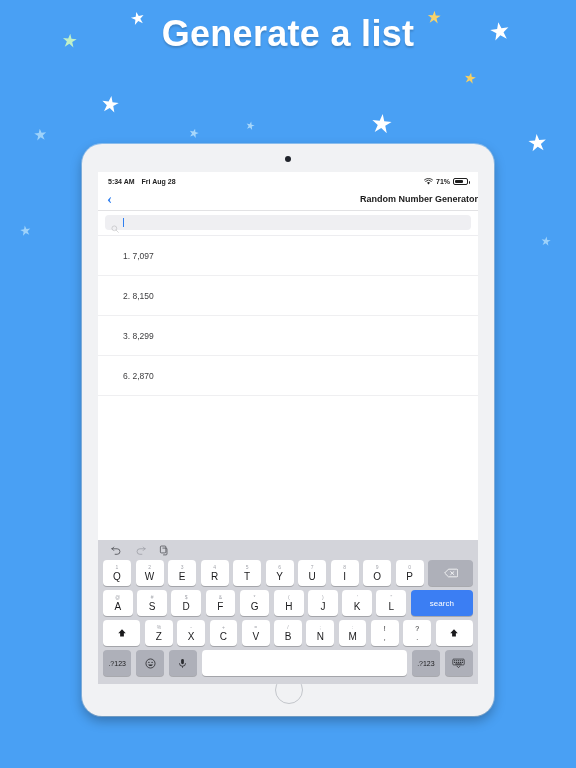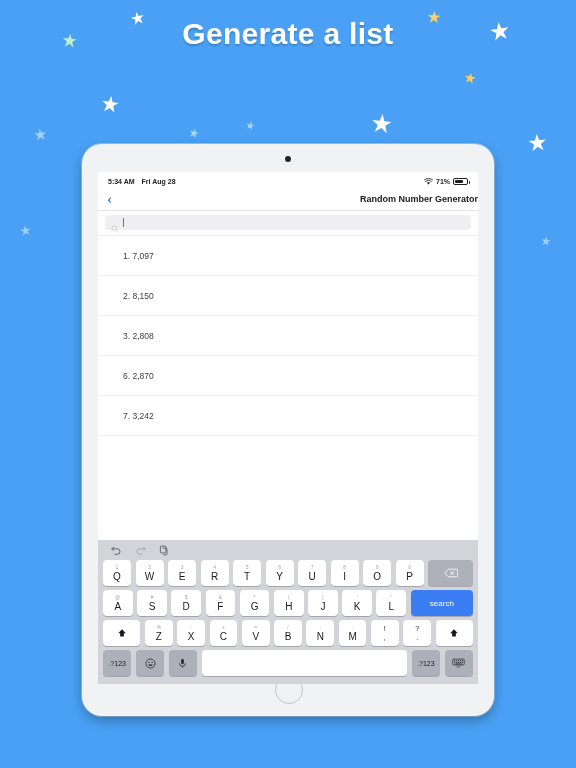--- a/index.html
+++ b/index.html
@@ -7,21 +7,21 @@
     width:576px;height:768px;overflow:hidden;
     background:#49A0F4;
     font-family:"Liberation Sans",sans-serif;
     position:relative;
   }
   
   .star{position:absolute;display:block;}
   
   .promo{position:absolute;left:0;top:0;width:576px;z-index:5;text-align:center;}
   .promo-line1{
-    font-size:30px;font-weight:bold;color:#ffffff;letter-spacing:.3px;
+    font-size:36px;font-weight:bold;color:#ffffff;letter-spacing:.3px;
     margin-top:17px;line-height:34px;
     text-shadow:0 2px 2px rgba(0,0,0,.18);
   }
   .promo-banner{
     display:inline-block;margin-top:8px;
     background:#EEA93E;
     border:1px solid #E8A135;
     padding:6px 22px 8px 22px;
     box-shadow:0 3px 3px rgba(0,0,0,.15);
   }
@@ -228,27 +228,24 @@
     </div>
 
     <div class="list" id="list-container">
         <div class="row">
           <span>1. 7,097</span>
         </div>
         <div class="row">
           <span>2. 8,150</span>
         </div>
         <div class="row">
-          <span>3. 2,808</span>
+          <span>3. 8,299</span>
         </div>
         <div class="row">
           <span>6. 2,870</span>
-        </div>
-        <div class="row">
-          <span>7. 3,242</span>
         </div>
       </div>
 
     <div class="keyboard">
 
       <div class="kb-toolbar">
         <span>
           <svg viewBox="0 0 16 16" width="11" height="11">
             <path d="M4 8 L1.5 5.5 M1.5 5.5 L4 3 M1.5 5.5 H9 a4 4 0 0 1 0 8 H6" stroke="#55565c" stroke-width="1.3" fill="none" stroke-linecap="round" stroke-linejoin="round"></path>
           </svg>

